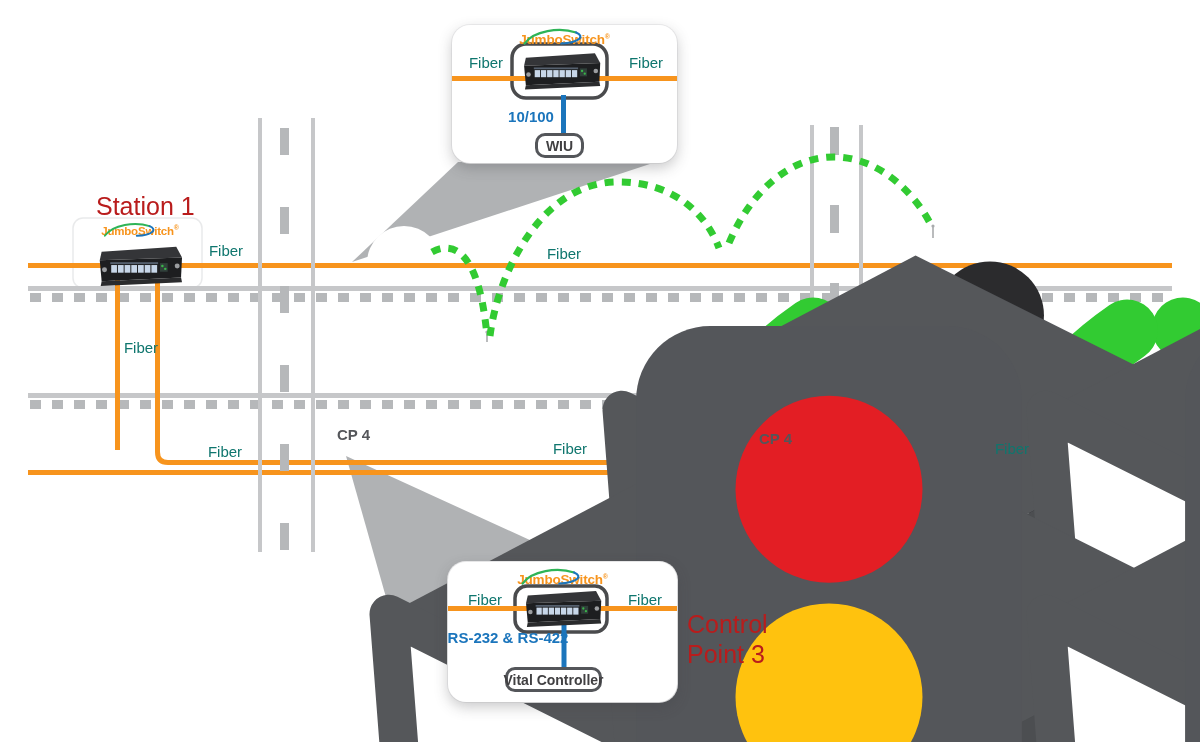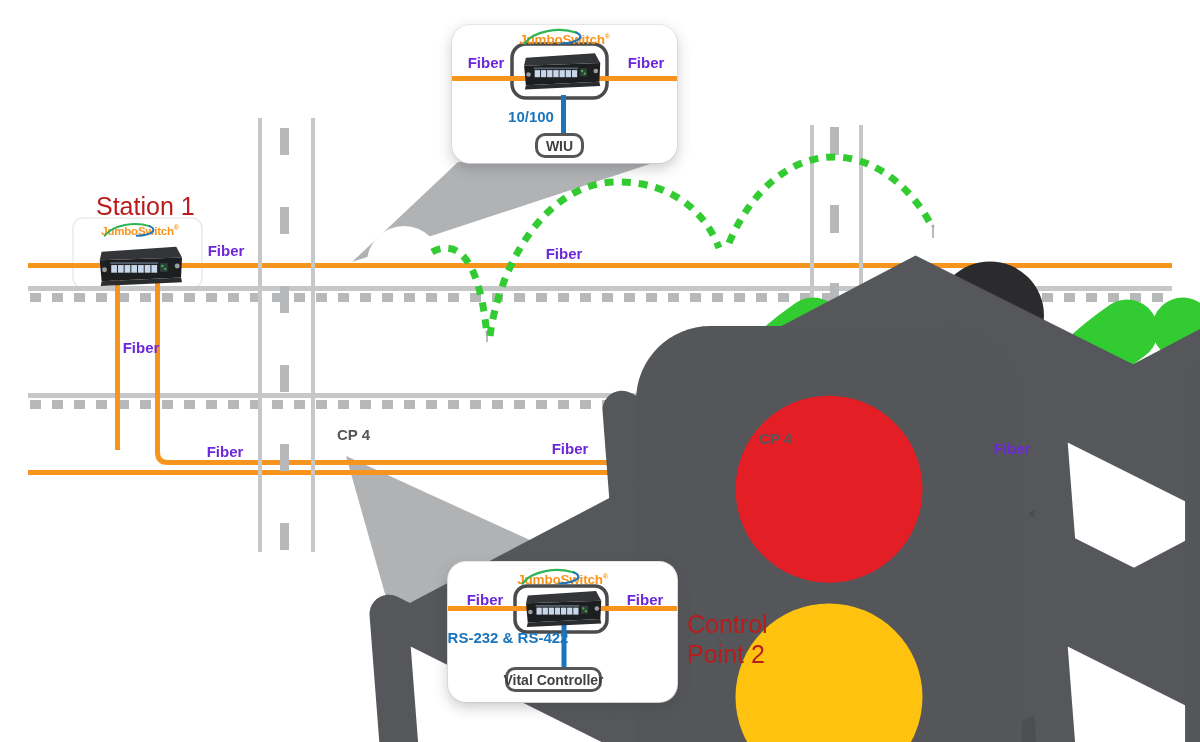--- a/index.html
+++ b/index.html
@@ -1,19 +1,19 @@
 <!DOCTYPE html>
 <html><head>
 <meta charset="utf-8">
 <style>
   *{box-sizing:border-box}
   html,body{margin:0;padding:0;background:#fff;font-family:"Liberation Sans",sans-serif}
   .canvas{position:relative;width:1200px;height:742px;background:#fff;overflow:hidden}
   .base-art{position:absolute;left:0;top:0}
-  .fiber-label{position:absolute;transform:translateX(-50%);color:#6d28d9;font-weight:bold;
+  .fiber-label{position:absolute;transform:translateX(-50%);color:#0f766e;font-weight:normal;
     font-size:15px;white-space:nowrap;line-height:1}
   .blue-label{position:absolute;transform:translateX(-50%);color:#1B75BC;font-weight:bold;
     font-size:15px;white-space:nowrap;line-height:1}
   .gray-title{position:absolute;color:#b91c1c;font-size:25px;line-height:1.18;white-space:nowrap}
   .gray-title.wrap{white-space:normal}
   .cp-label{position:absolute;color:#54565a;font-weight:bold;font-size:15px;white-space:nowrap}
   .callout{position:absolute;background:#fff;border-radius:18px;
     box-shadow:0 5px 14px rgba(60,60,65,.28),0 0 0 1px #f1f1f2}
   .callout svg{position:absolute;left:0;top:0}
   .pill{position:absolute;background:#fff;border:3px solid #54565a;border-radius:10px;
@@ -241,15 +241,15 @@
         <path d="M 62,6 C 72,10 66,17 46,18" stroke="#1B75BC" stroke-width="2.4" fill="none" stroke-linecap="round"></path>
       </svg>
       <span>JumboSwitch</span><span class="reg">®</span>
     </div>
     <div class="fiber-label" style="left:37px;top:30px">Fiber</div>
     <div class="fiber-label" style="left:197px;top:30px">Fiber</div>
     <div class="blue-label" style="left:60px;top:68px">RS-232 &amp; RS-422</div>
     <div class="pill" style="left:57px;top:105px;width:97px;height:25px">Vital Controller</div>
   </div>
 
-  <div class="gray-title wrap" style="left:687px;top:610px;width:84px">Control Point 2</div>
+  <div class="gray-title wrap" style="left:687px;top:610px;width:84px">Control Point 3</div>
 
 </div>
 
 </body></html>

